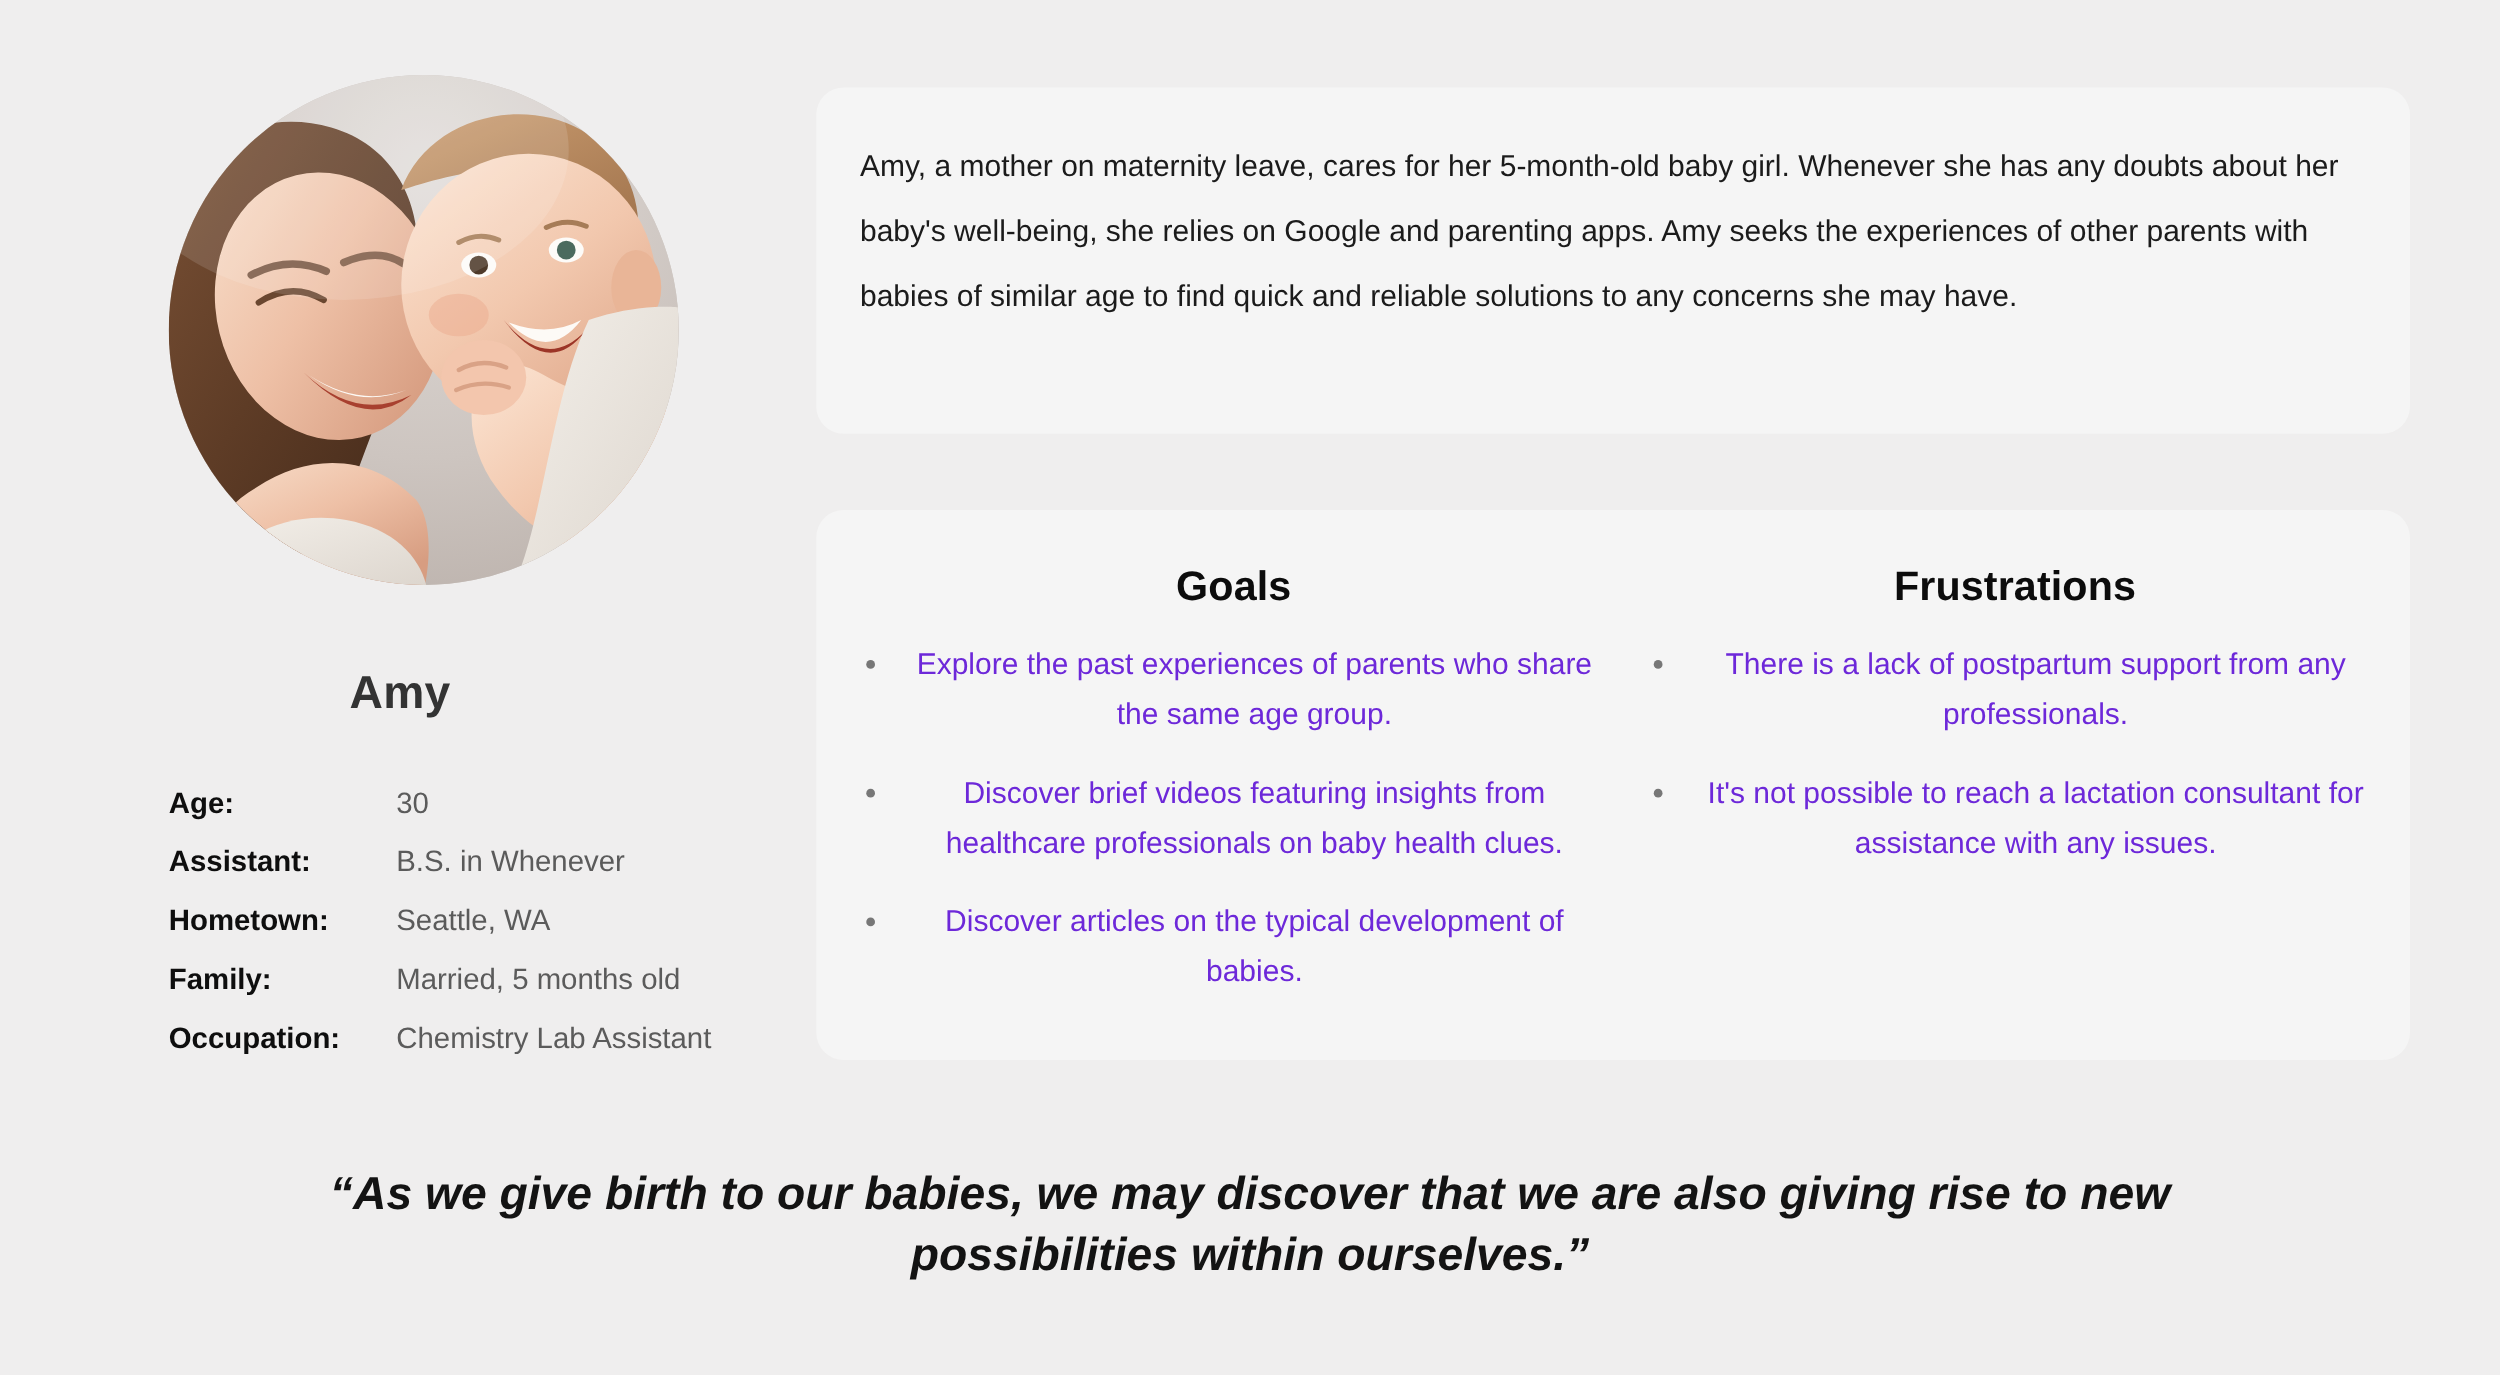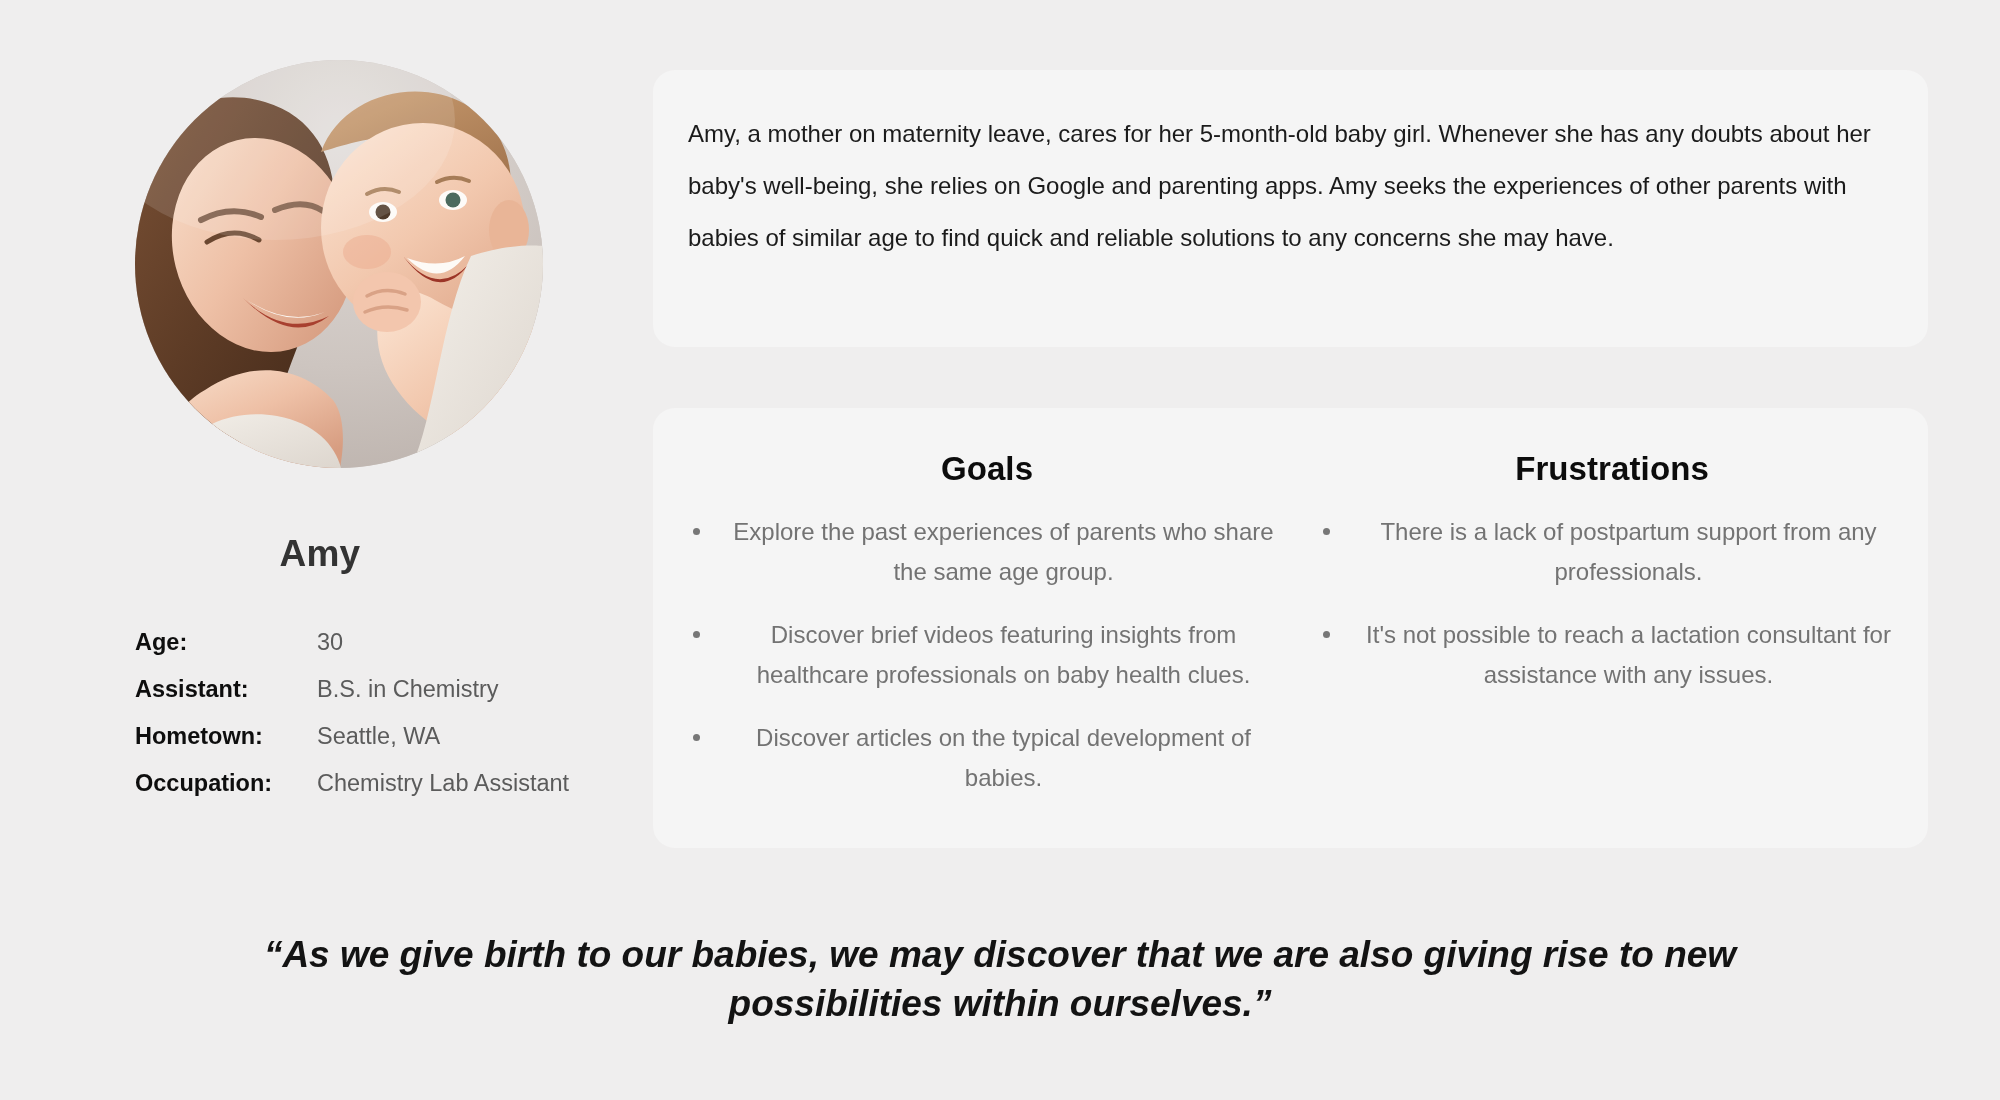--- a/index.html
+++ b/index.html
@@ -131,21 +131,21 @@
     margin-bottom: 22px;
   }
 
   .gf-list { list-style: none; }
 
   .gf-item {
     position: relative;
     padding-left: 33px;
     font-size: 24px;
     line-height: 39.5px;
-    color: #737373;
+    color: #6d28d9;
     margin-bottom: 14px;
     margin-top: 24px;
   }
 
   .gf-item .bullet {
     position: absolute;
     left: 6px;
     top: 16px;
     width: 7px;
     height: 7px;
@@ -256,25 +256,29 @@
     <div class="persona-name">Amy</div>
 
     <table class="detail-table">
       <tbody>
         <tr>
           <td class="detail-label">Age:</td>
           <td class="detail-value">30</td>
         </tr>
         <tr>
           <td class="detail-label">Assistant:</td>
-          <td class="detail-value">B.S. in Chemistry</td>
+          <td class="detail-value">B.S. in Whenever</td>
         </tr>
         <tr>
           <td class="detail-label">Hometown:</td>
           <td class="detail-value">Seattle, WA</td>
+        </tr>
+        <tr>
+          <td class="detail-label">Family:</td>
+          <td class="detail-value">Married, 5 months old</td>
         </tr>
         <tr>
           <td class="detail-label">Occupation:</td>
           <td class="detail-value">Chemistry Lab Assistant</td>
         </tr>
       </tbody>
     </table>
   </div>
 
   <div class="card bio-card">

